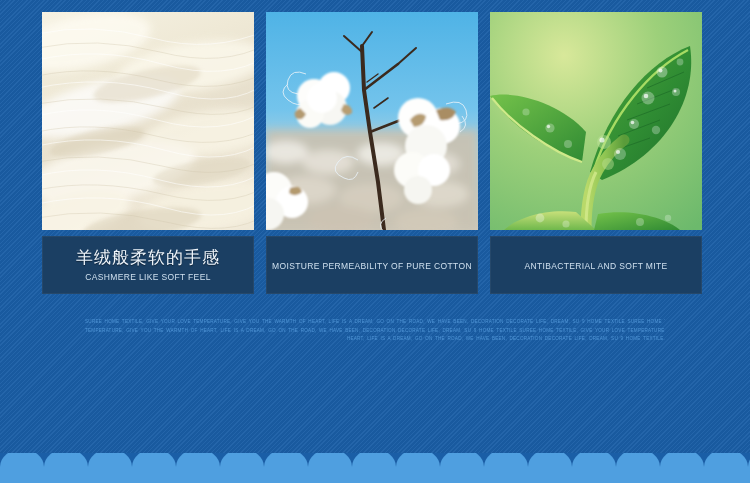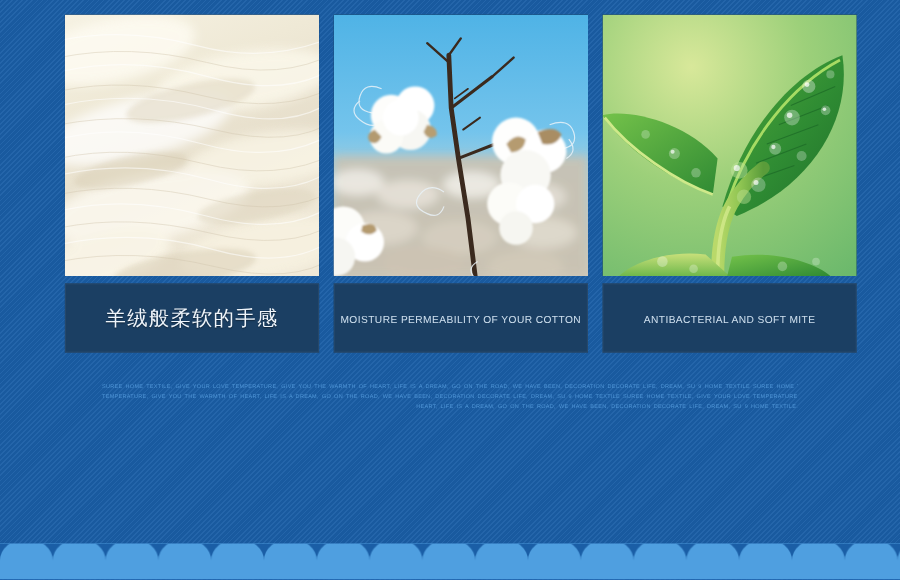--- a/index.html
+++ b/index.html
@@ -27,21 +27,21 @@
         rgba(255,255,255,0.045) 0px,
         rgba(255,255,255,0.045) 1px,
         rgba(0,0,0,0.045) 1px,
         rgba(0,0,0,0.045) 3px
       );
   }
 
   
   .cards {
     position: absolute;
-    left: 54px;
+    left: 42px;
     top: 12px;
     width: 660px;
     display: flex;
     justify-content: space-between;
   }
   .card {
     width: 212px;
   }
   .card-photo {
     width: 212px;
@@ -180,20 +180,21 @@
             <path d="M-5 92 Q58 80 124 96 T225 88"></path>
             <path d="M-5 120 Q50 108 114 124 T225 116"></path>
             <path d="M-5 150 Q56 138 120 154 T225 146"></path>
             <path d="M-5 178 Q54 166 120 182 T225 174"></path>
             <path d="M-5 206 Q58 194 124 210 T225 202"></path>
           </g>
         </svg>
       </div>
       <div class="card-caption">
         <div class="caption-cn">羊绒般柔软的手感</div>
+        <div class="caption-en">CASHMERE LIKE SOFT FEEL</div>
       </div>
     </div>
 
     <div class="card">
       <div class="card-photo">
         <svg viewBox="0 0 212 218" preserveAspectRatio="none" aria-hidden="true">
           <defs>
             <linearGradient id="skyGrad" x1="0" y1="0" x2="0" y2="1">
               <stop offset="0%" stop-color="#4fb3e6"></stop>
               <stop offset="45%" stop-color="#74c4ec"></stop>
@@ -265,21 +266,21 @@
 
           <g filter="url(#bollSoft)">
             <circle cx="8" cy="178" r="18" fill="#fcfcf9"></circle>
             <circle cx="26" cy="190" r="16" fill="#ffffff"></circle>
             <circle cx="2" cy="202" r="16" fill="#f6f6f2"></circle>
             <path d="M24 176 q10 -4 12 4 q-6 6 -13 1z" fill="#b49a6e"></path>
           </g>
         </svg>
       </div>
       <div class="card-caption">
-        <div class="caption-en">MOISTURE PERMEABILITY OF YOUR COTTON</div>
+        <div class="caption-en">MOISTURE PERMEABILITY OF PURE COTTON</div>
       </div>
     </div>
 
     <div class="card">
       <div class="card-photo">
         <svg viewBox="0 0 212 218" preserveAspectRatio="none" aria-hidden="true">
           <defs>
             <radialGradient id="leafBg" cx="0.35" cy="0.2" r="1">
               <stop offset="0%" stop-color="#d8e89a"></stop>
               <stop offset="45%" stop-color="#9dd07a"></stop>

